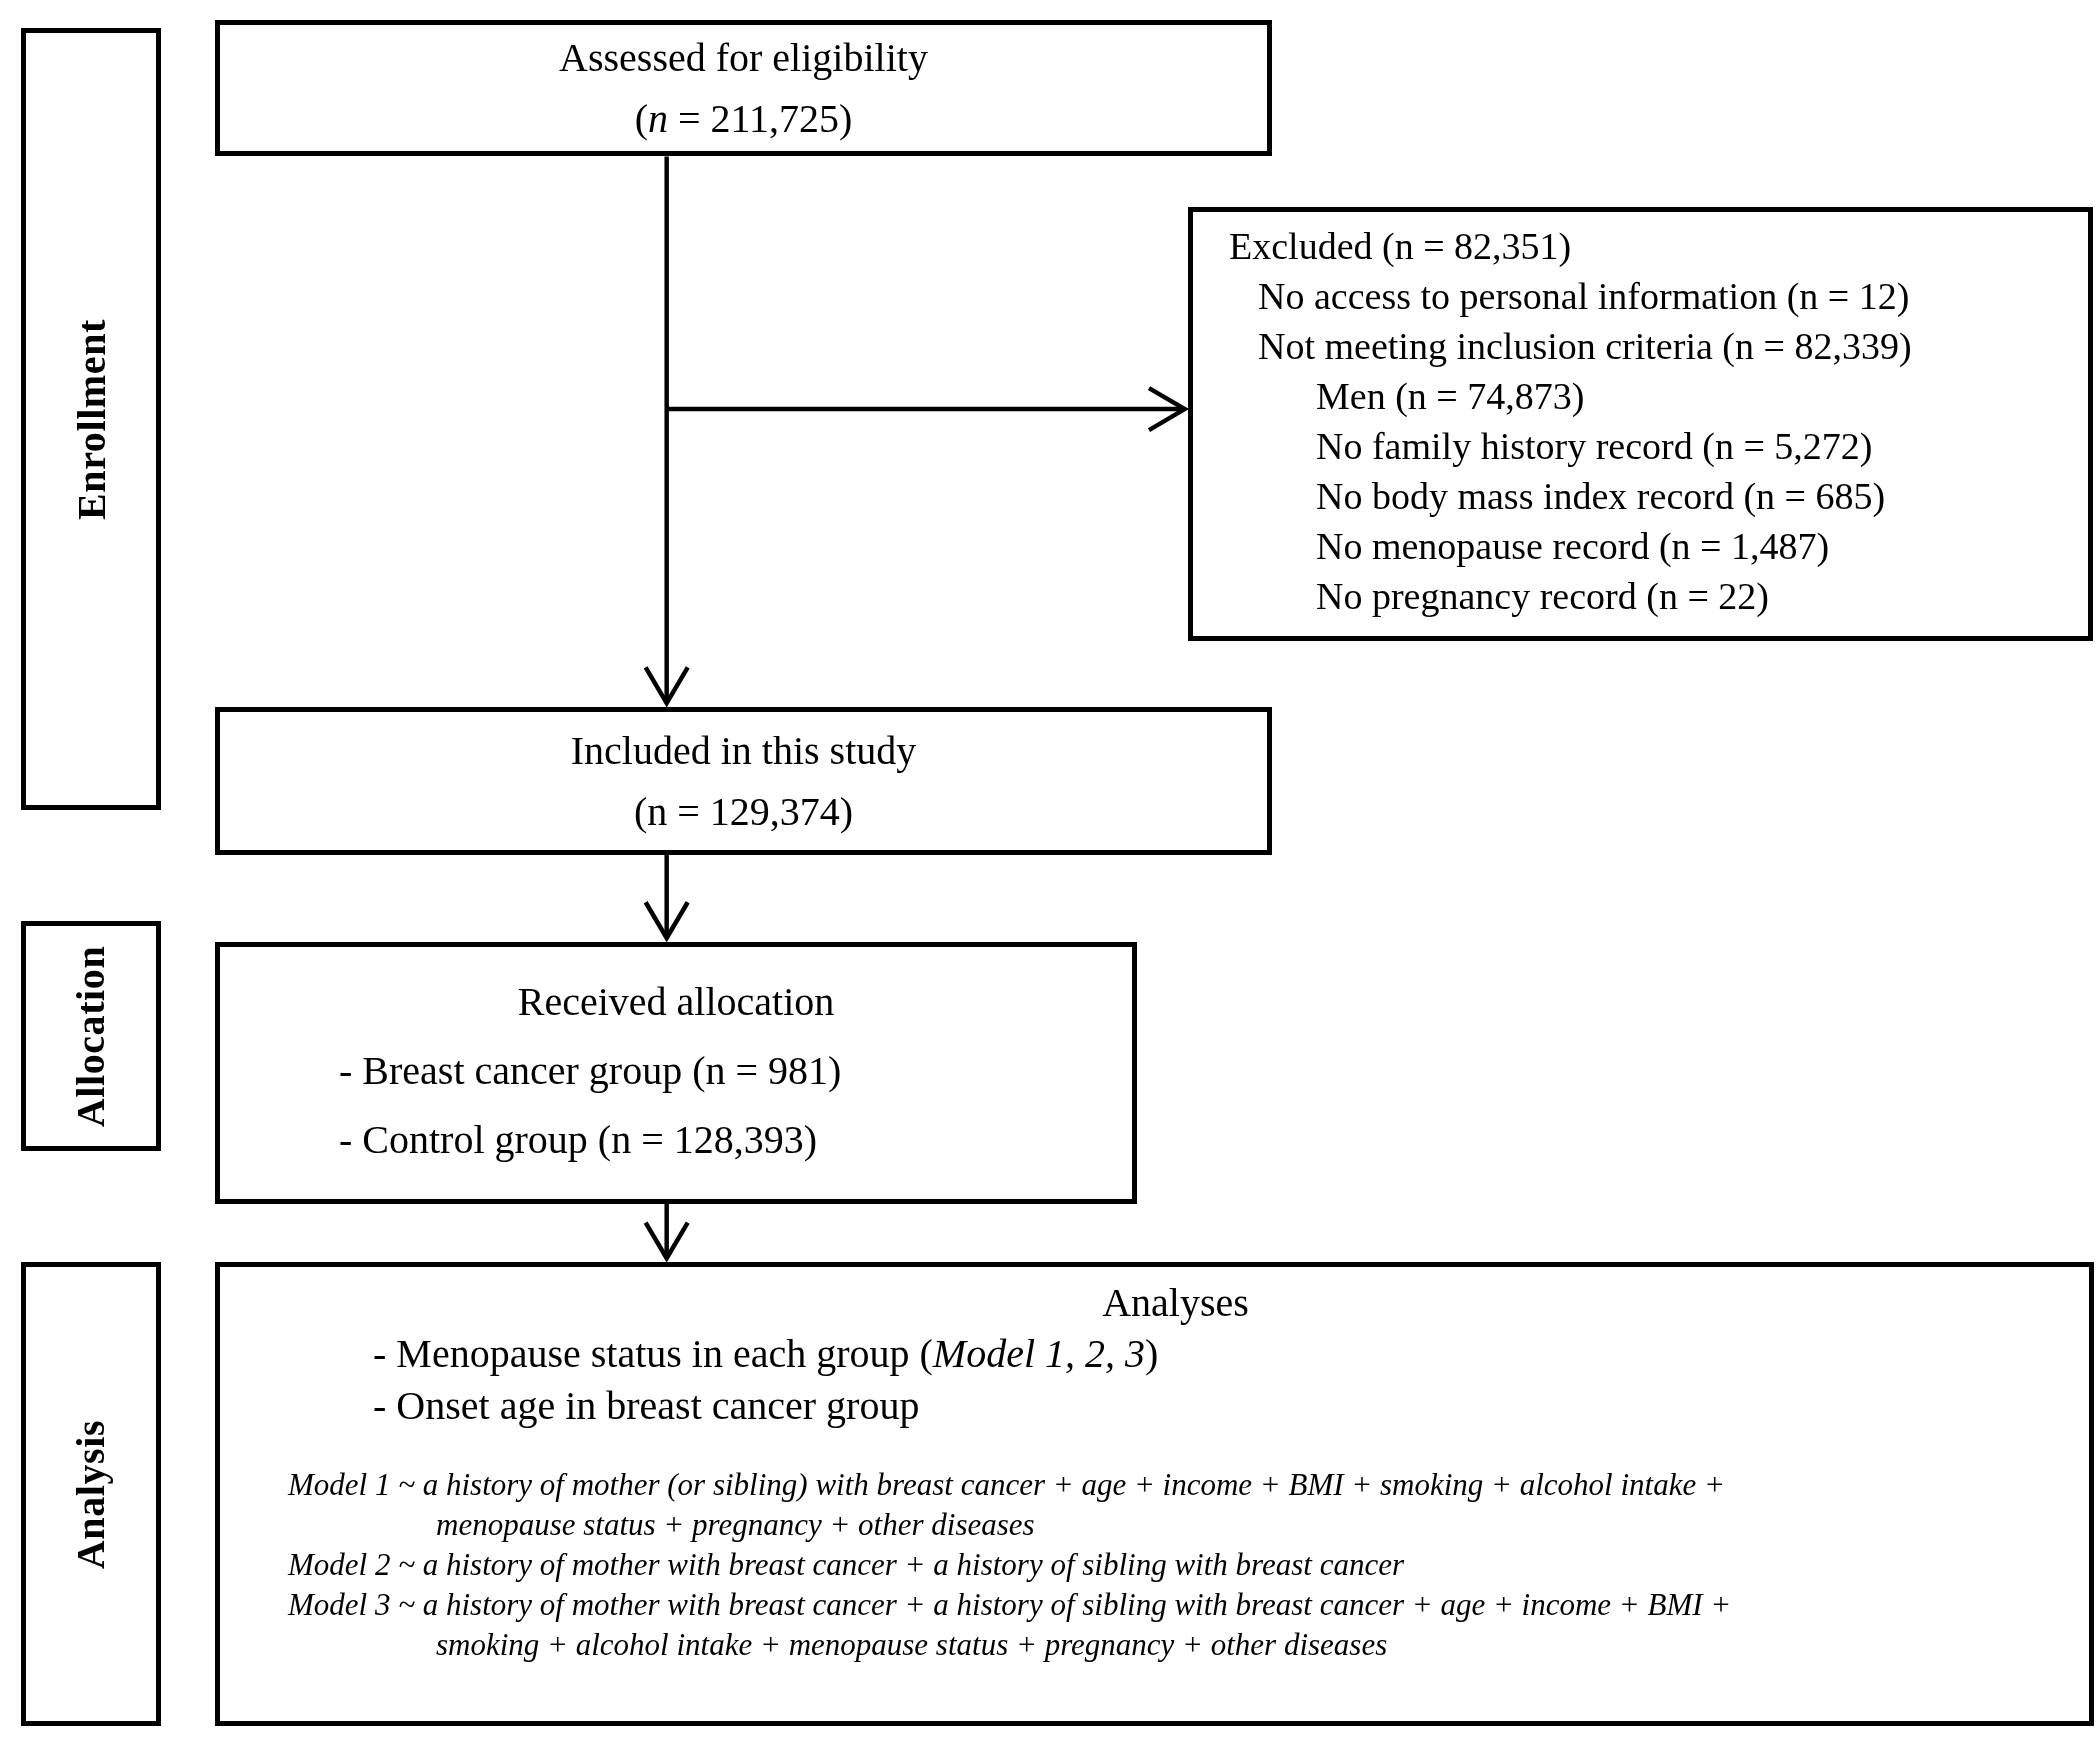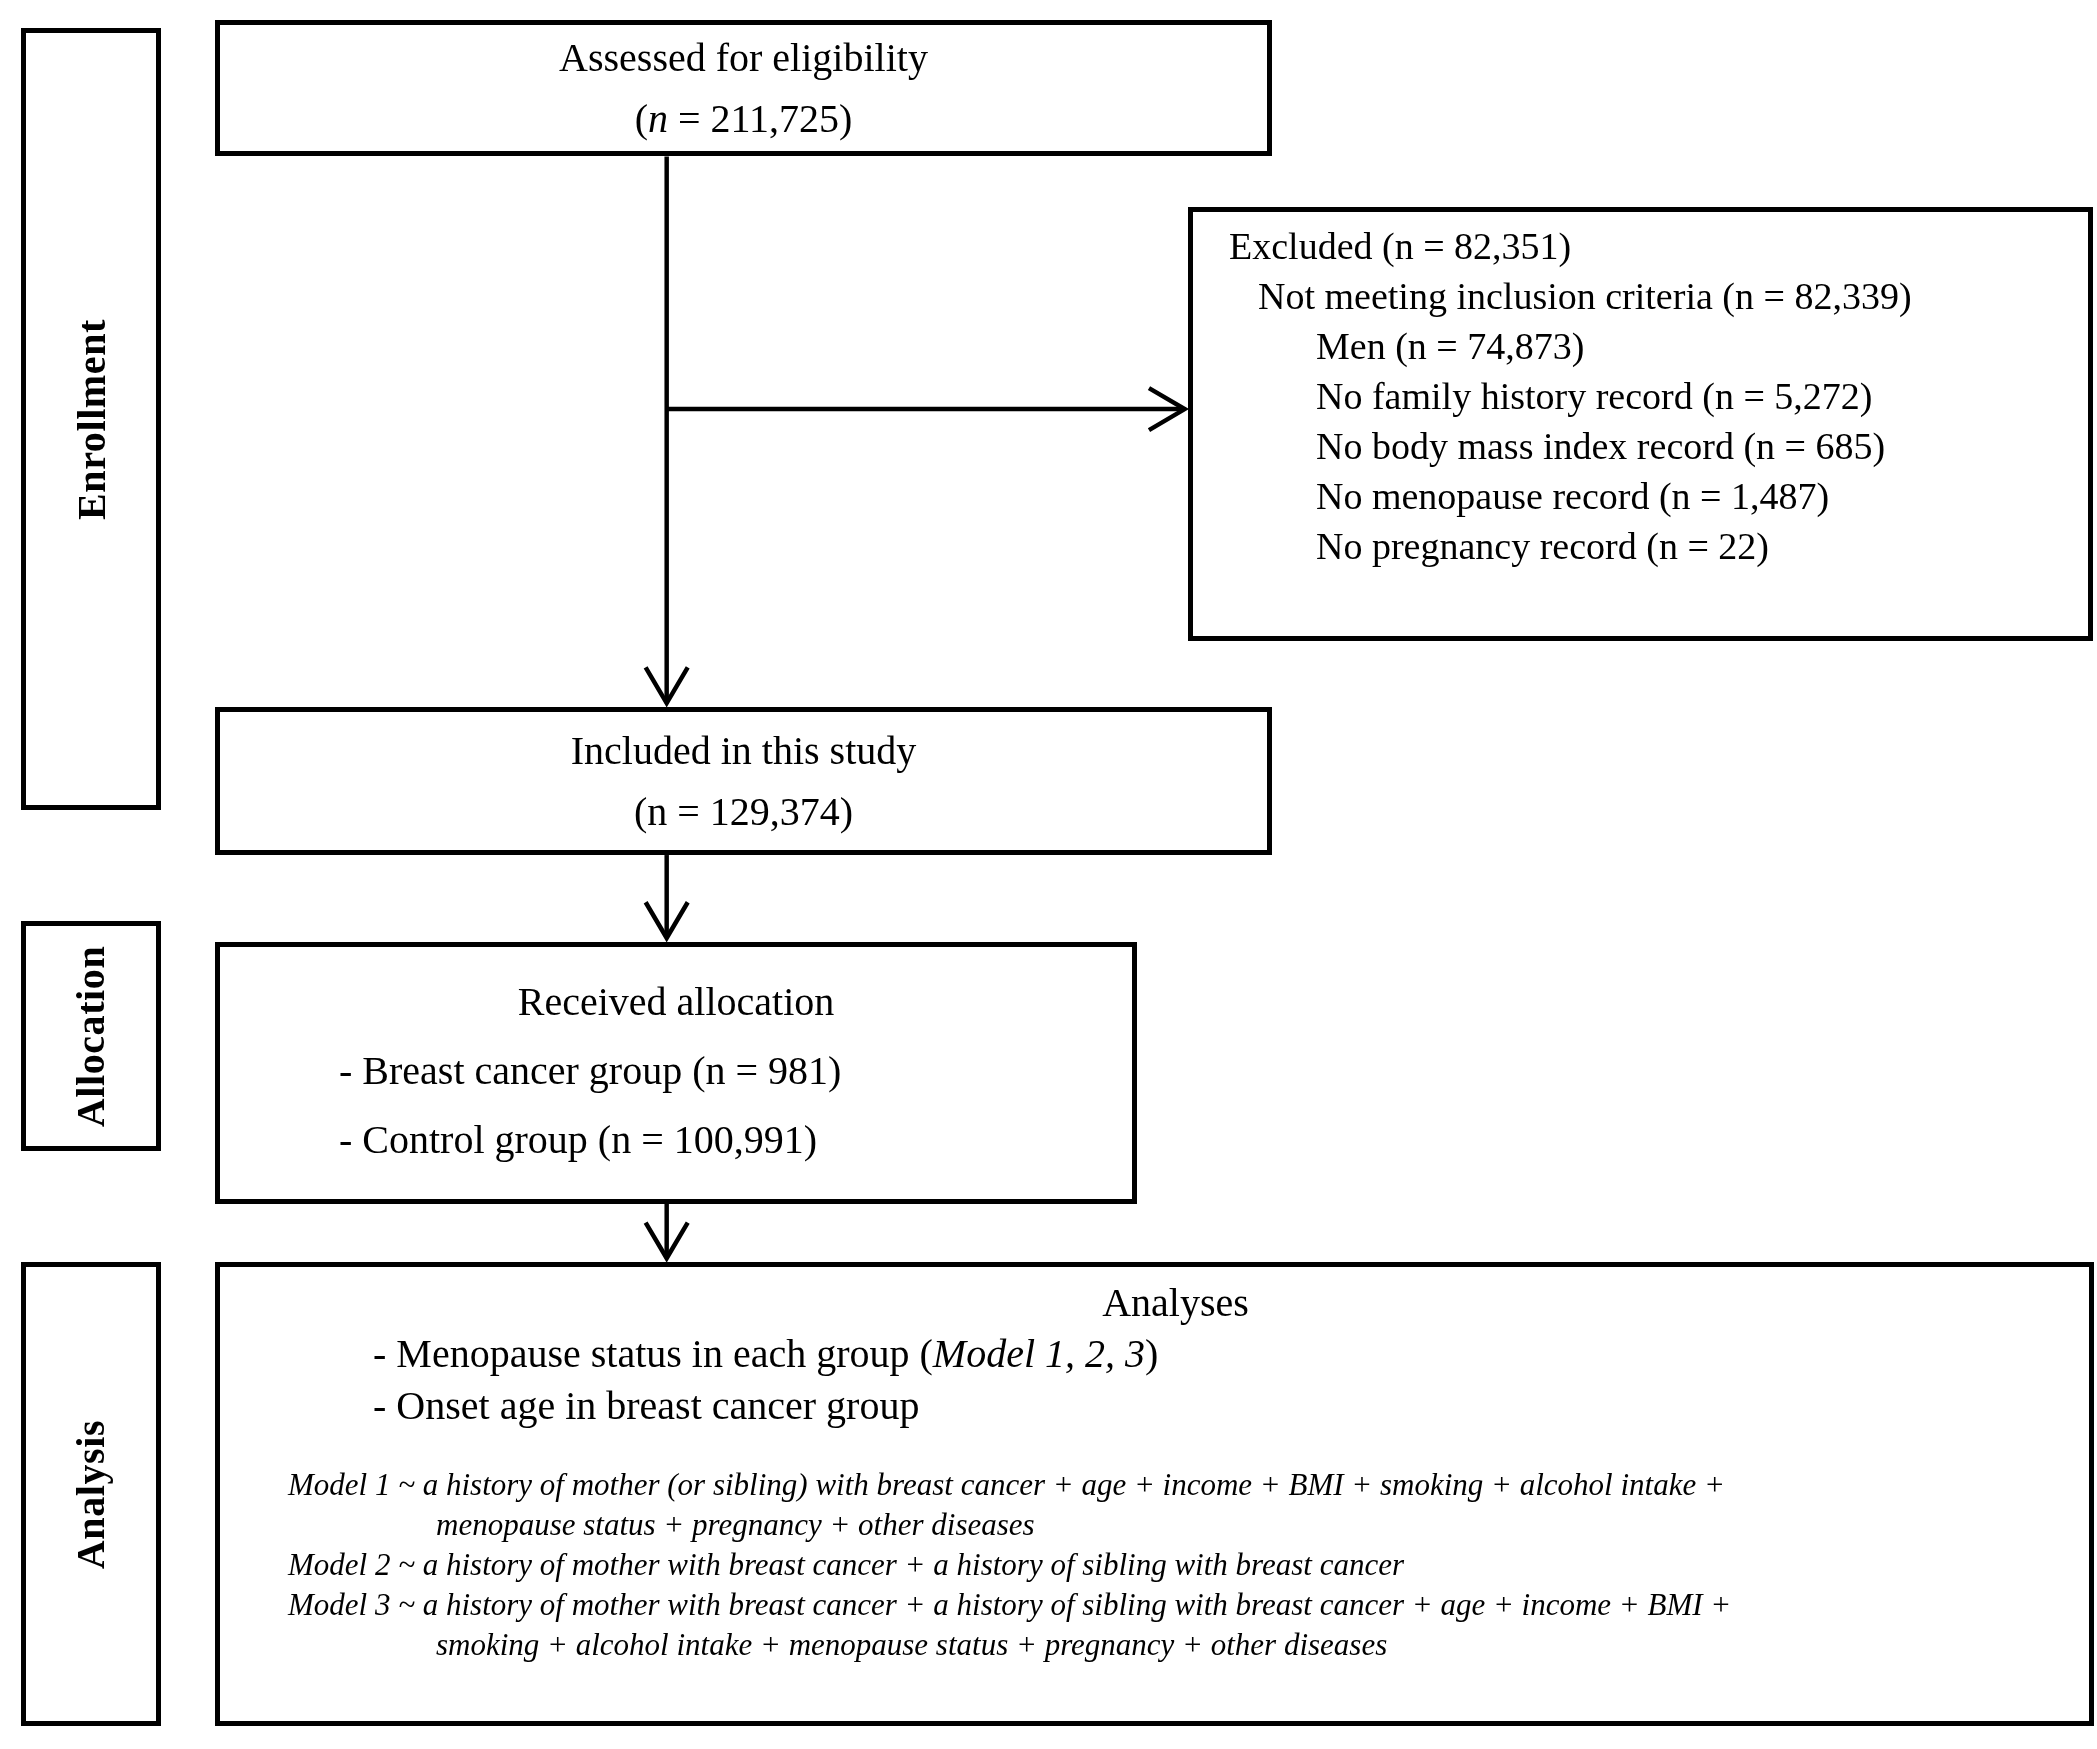--- a/index.html
+++ b/index.html
@@ -131,37 +131,38 @@
     <span class="stage-label">Analysis</span>
   </div>
 
   <div class="box center-box" id="assessed-box">
     <div>Assessed for eligibility</div>
     <div><span>(</span><i>n</i><span> = 211,725)</span></div>
   </div>
 
   <div class="box" id="excluded-box">
     <div>Excluded (n = 82,351)</div>
+    <div class="ex-indent-1">No access to personal information (n = 12)</div>
     <div class="ex-indent-1">Not meeting inclusion criteria (n = 82,339)</div>
     <div class="ex-indent-2">Men (n = 74,873)</div>
     <div class="ex-indent-2">No family history record (n = 5,272)</div>
     <div class="ex-indent-2">No body mass index record (n = 685)</div>
     <div class="ex-indent-2">No menopause record (n = 1,487)</div>
     <div class="ex-indent-2">No pregnancy record (n = 22)</div>
   </div>
 
   <div class="box center-box" id="included-box">
     <div>Included in this study</div>
     <div>(n = 129,374)</div>
   </div>
 
   <div class="box" id="received-box">
     <div class="box-title-center">Received allocation</div>
     <div class="received-item">- Breast cancer group (n = 981)</div>
-    <div class="received-item">- Control group (n = 100,991)</div>
+    <div class="received-item">- Control group (n = 128,393)</div>
   </div>
 
   <div class="box" id="analyses-box">
     <div id="analyses-title">Analyses</div>
     <div class="analysis-item"><span>- Menopause status in each group (</span><i>Model 1, 2, 3</i><span>)</span></div>
     <div class="analysis-item"><span>- Onset age in breast cancer group</span><i></i><span></span></div>
     <div class="models-block">
       <div>Model 1 ~ a history of mother (or sibling) with breast cancer + age + income + BMI + smoking + alcohol intake +</div>
       <div class="model-cont">menopause status + pregnancy + other diseases</div>
       <div>Model 2 ~ a history of mother with breast cancer + a history of sibling with breast cancer</div>

